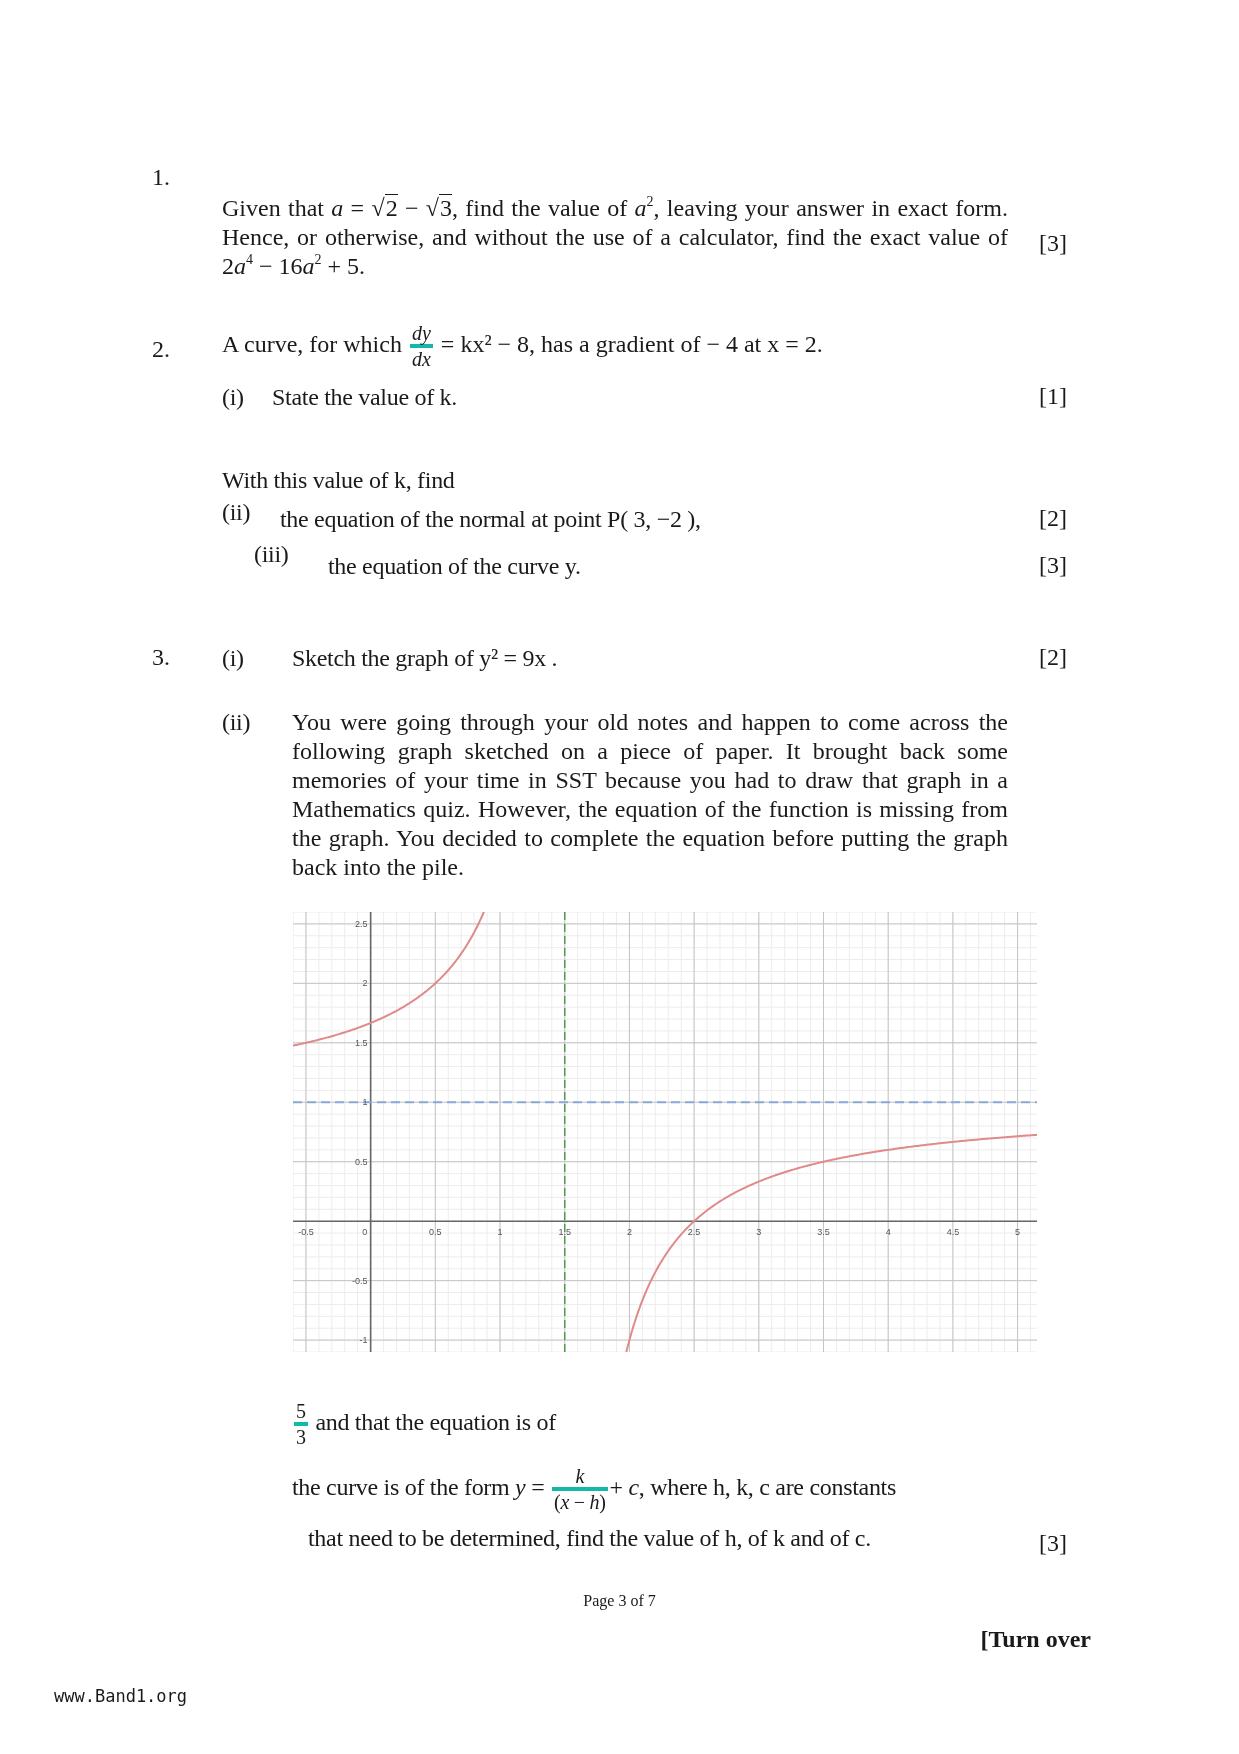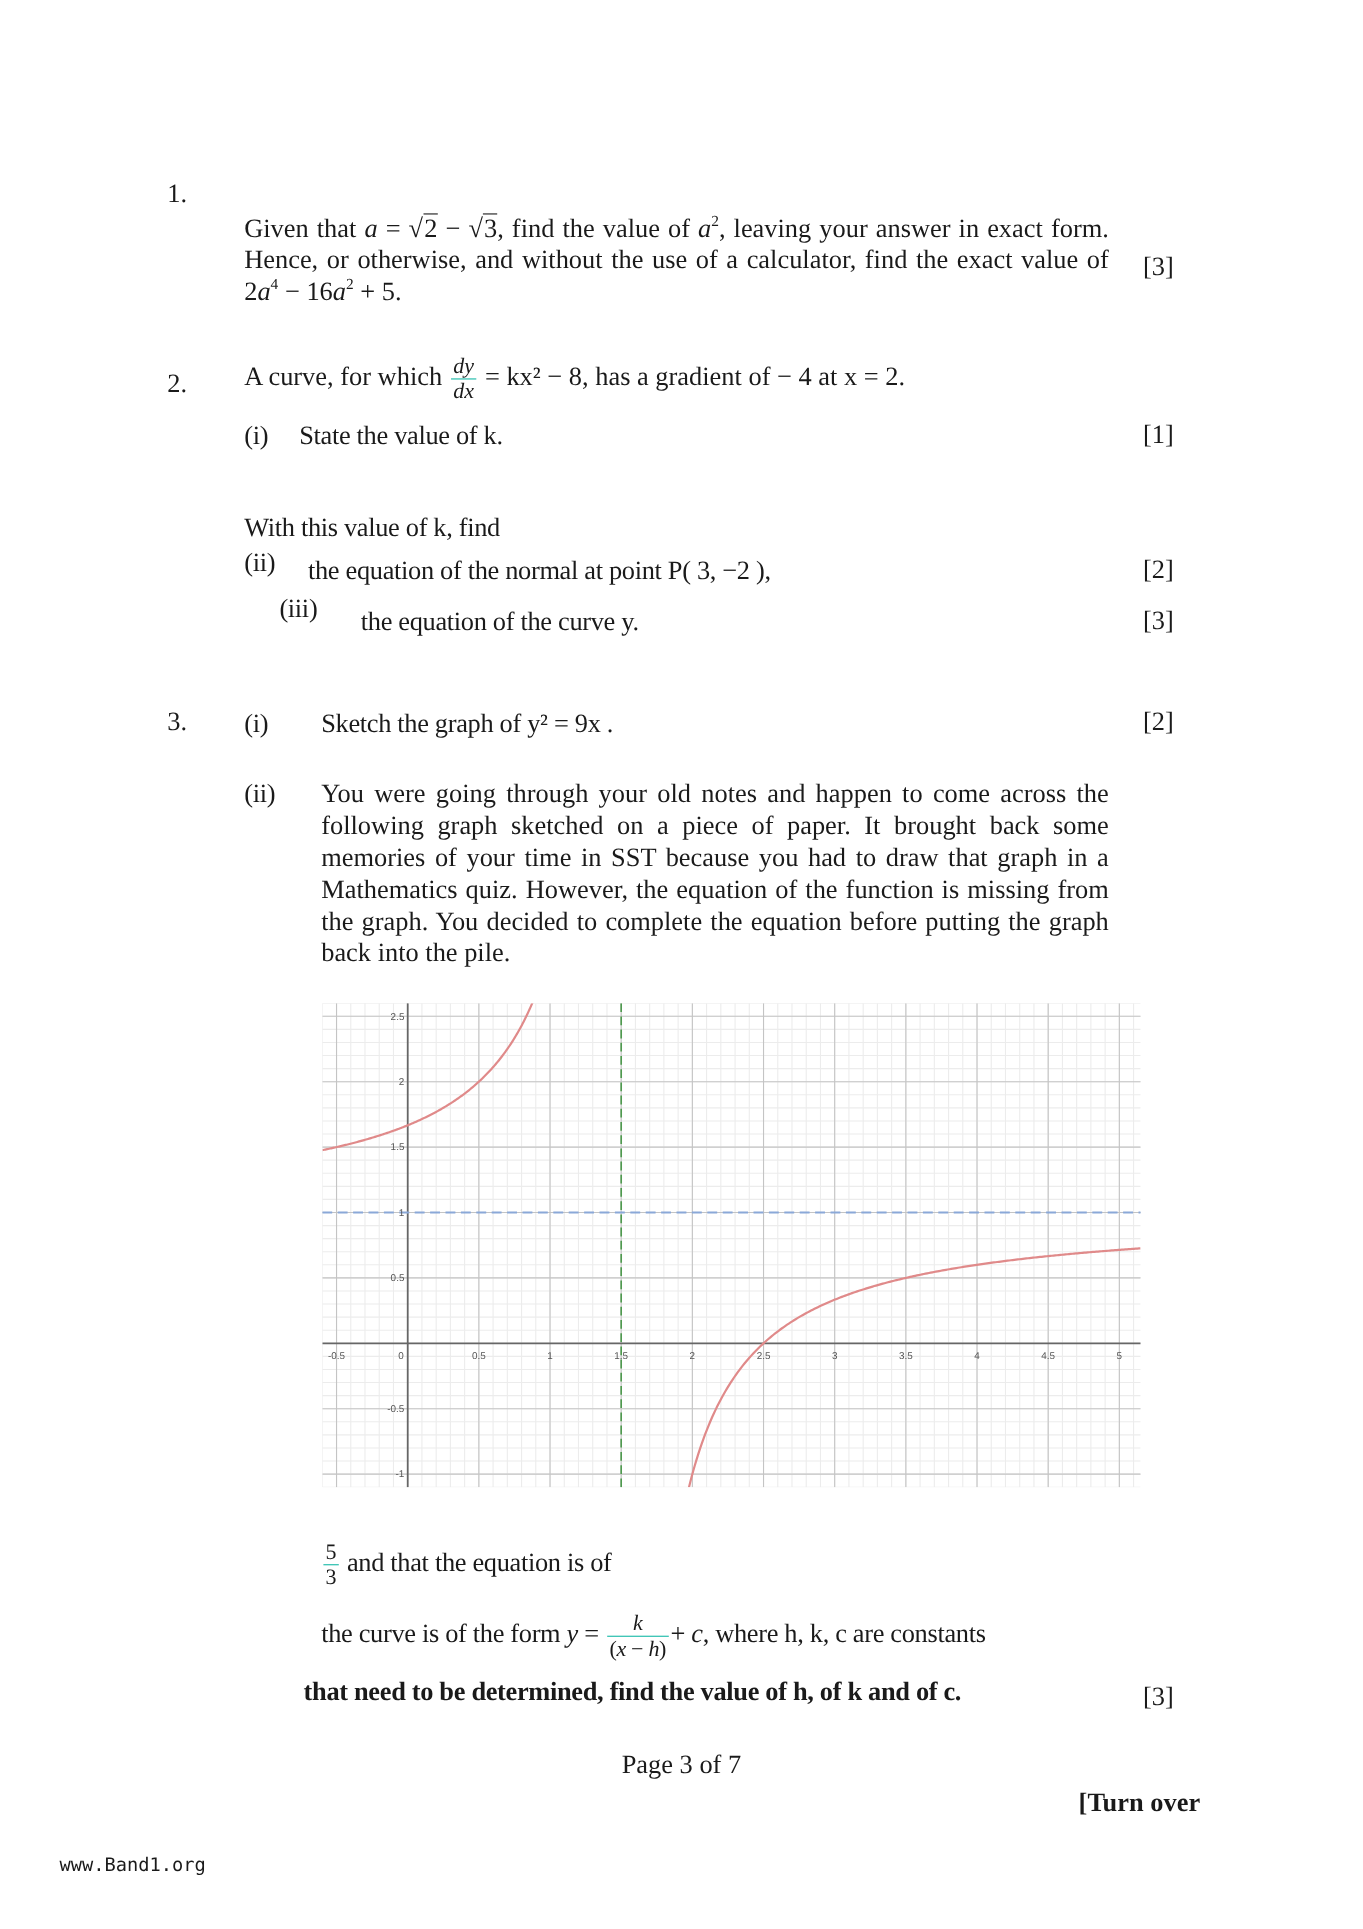--- a/index.html
+++ b/index.html
@@ -6,25 +6,25 @@
   body { width: 1239px; height: 1754px; position: relative; overflow: hidden;
          font-family: "Liberation Serif", "DejaVu Serif", serif; color: #1a1a1a; }
   .abs { position: absolute; }
   .txt { font-size: 24px; line-height: 29px; letter-spacing: -0.3px; }
   .qnum { position: absolute; left: 152px; font-size: 24px; }
   .marks { position: absolute; right: 172px; font-size: 24px; }
   .para { position: absolute; font-size: 24px; line-height: 29px; text-align: justify; text-align-last: left; }
   i.m { font-style: italic; }
   sup { font-size: 14px; vertical-align: 10px; line-height: 0; }
   .frac { display: inline-block; vertical-align: middle; text-align: center; font-size: 20px; line-height: 22px; margin: 0 2px; }
-  .frac .num { display: block; border-bottom: 1px solid #14b8a6; padding: 0 2px; }
+  .frac .num { display: block; border-bottom: 4px solid #14b8a6; padding: 0 2px; }
   .frac .den { display: block; padding: 0 2px; }
   .sqrt { border-top: 1px solid #1a1a1a; padding-left: 1px; }
   .graph { position: absolute; left: 293px; top: 912px; width: 744px; height: 440px; }
-  .footer-page { position: absolute; left: 0; width: 1239px; top: 1592px; text-align: center; font-size: 24px; }
+  .footer-page { position: absolute; left: 0; width: 1239px; top: 1592px; text-align: center; font-size: 16px; }
   .turn { position: absolute; right: 148px; top: 1626px; font-size: 24px; font-weight: bold; }
   .site { position: absolute; left: 54px; top: 1686px; font-family: "DejaVu Sans Mono", "Liberation Mono", monospace; font-size: 17px; }
 </style>
 </head>
 <body>
 
 <div class="qnum" style="top:164px">1.</div>
 <div class="para" style="left:222px; top:166px; width:786px;margin-top:28px;">
   <span>Given that </span><span><i class="m">a</i> = √<span class="sqrt">2</span> − √<span class="sqrt">3</span></span><span>, find the value of </span><span><i class="m">a</i><sup>2</sup></span><span>, leaving your answer in exact form. Hence, or otherwise, and without the use of a calculator, find the exact value of </span><span>2<i class="m">a</i><sup>4</sup> − 16<i class="m">a</i><sup>2</sup> + 5.</span>
 </div>
@@ -213,18 +213,18 @@
       <text x="74.63478260869564" y="14.89189189189193" font-size="9" fill="#555" text-anchor="end" font-family="Liberation Sans, sans-serif">2.5</text>
     </g>
 </svg>
 
 <div class="abs txt" style="left:292px; top:1400px; white-space:nowrap;">
   <span class="frac"><span class="num">5</span><span class="den">3</span></span><span> and that the equation is of</span>
 </div>
 <div class="abs txt" style="left:292px; top:1465px; white-space:nowrap;">
   <span>the curve is of the form </span><span><i class="m">y</i> = <span class="frac"><span class="num"><i class="m">k</i></span><span class="den">(<i class="m">x</i> − <i class="m">h</i>)</span></span>+ <i class="m">c</i></span><span>, where h, k, c are constants</span>
 </div>
-<div class="abs txt" style="left:276px; top:1524px;font-weight:bold;">that need to be determined, find the value of h, of k and of c.</div>
+<div class="abs txt" style="left:308px; top:1524px;">that need to be determined, find the value of h, of k and of c.</div>
 <div class="marks" style="top:1530px">[3]</div>
 
 <div class="footer-page">Page 3 of 7</div>
 <div class="turn">[Turn over</div>
 <div class="site">www.Band1.org</div>
 
 </body></html>

